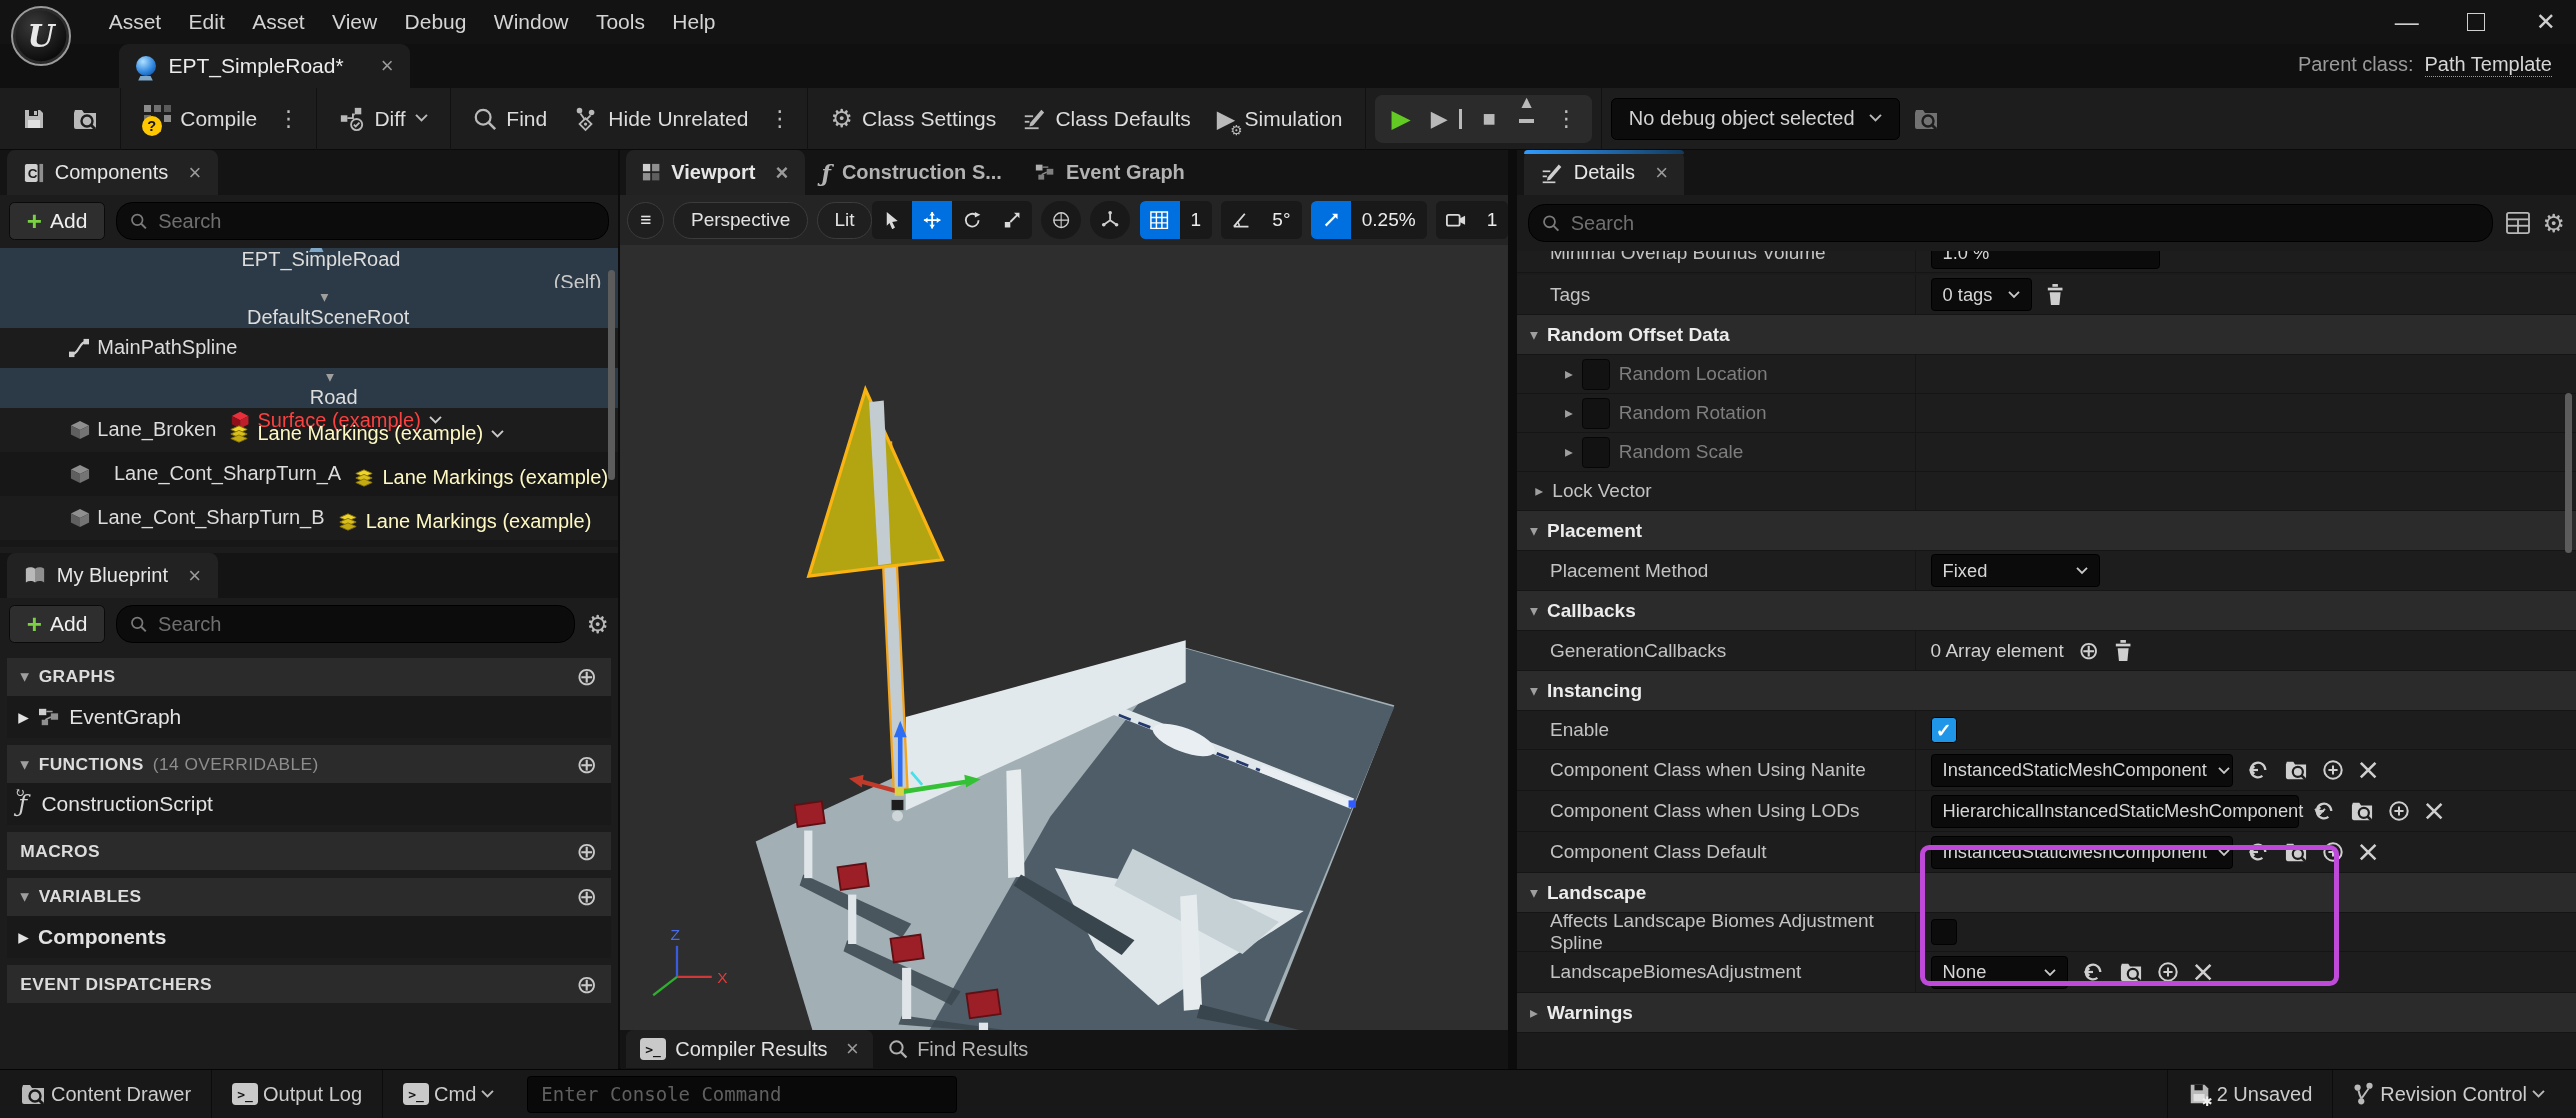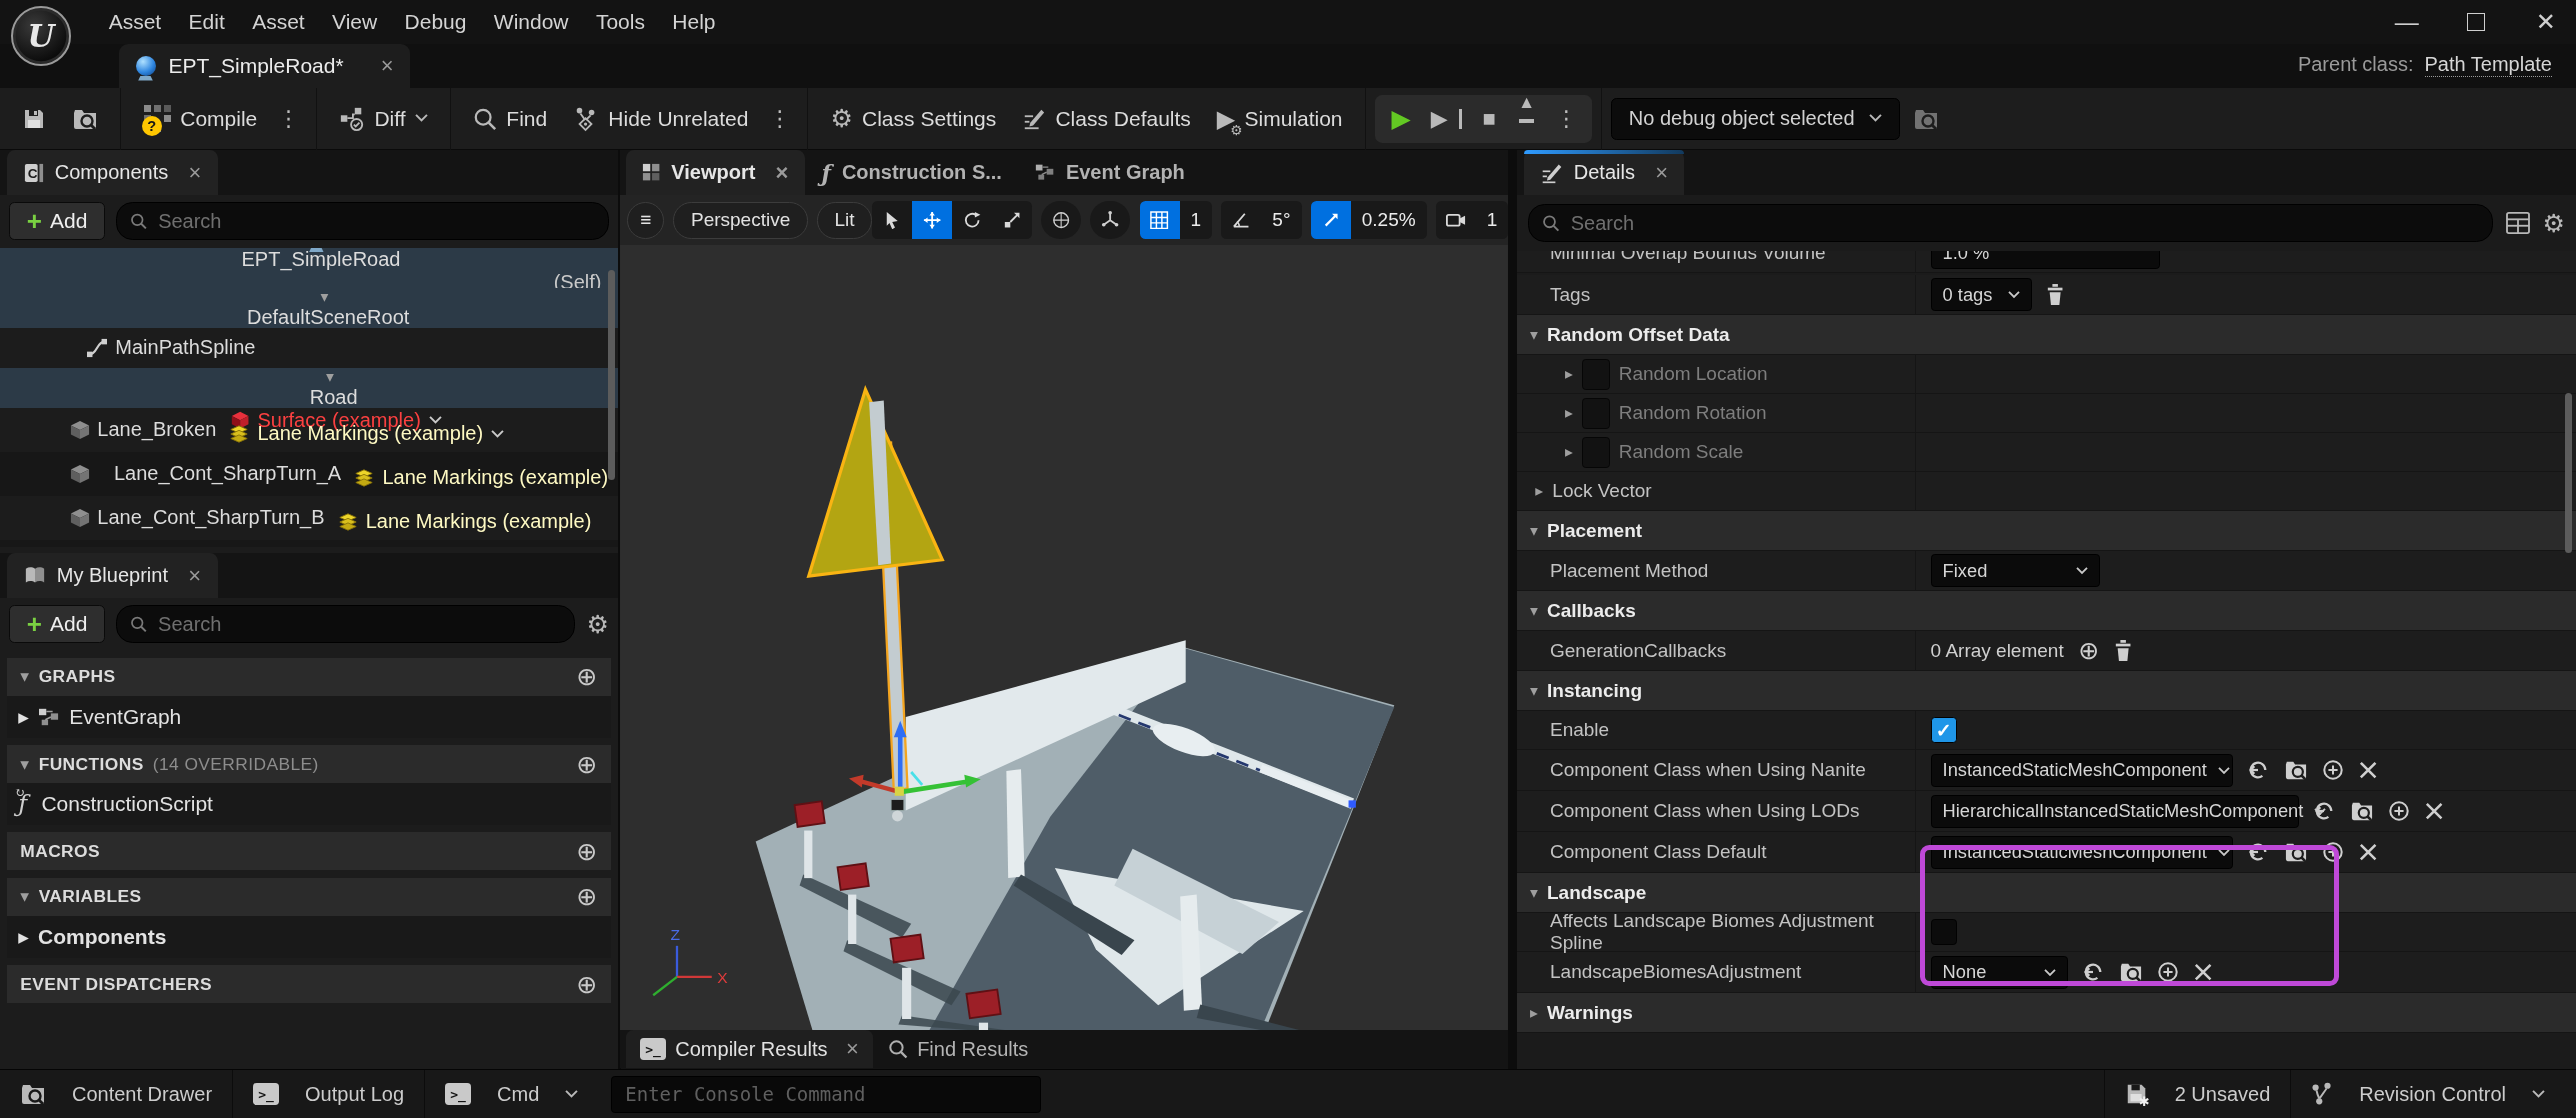--- a/index.html
+++ b/index.html
@@ -131,21 +131,21 @@
   .ibtn { color:#cfcfcf; display:flex; align-items:center; }
   .oplus2 { color:#cfcfcf; font-size:25px; }
   #magenta-box { position:absolute; left:403px; top:594px; width:419px; height:141px; border:5.5px solid #bf49d8;
     border-radius:9.2px; pointer-events:none; z-index:5; }
   .clipped { height:24px; overflow:hidden; }
   .clipped .inner { margin-top:-18.3px; }
 
   
   #statusbar { left:0; top:1069px; width:2576px; height:49px; background:#181818; border-top:1.8px solid #050505;
     display:flex; align-items:center; }
-  .sbtn { display:flex; align-items:center; gap:26px; color:#cccccc; font-size:20px; padding:0 20px; height:100%;
+  .sbtn { display:flex; align-items:center; gap:5px; color:#cccccc; font-size:20px; padding:0 20px; height:100%;
     border-right:1.8px solid #0c0c0c; }
   #console-input { width:430px; height:37px; background:#090909; border:0.9px solid #000; border-radius:3.7px; margin-left:13px;
     color:#9a9a9a; font-family:"DejaVu Sans Mono", monospace; font-size:19px; padding:0 13px; outline:none; }
   #console-input::placeholder { color:#5f5f5f; font-family:"DejaVu Sans Mono", monospace; }
   .sright { margin-left:auto; display:flex; height:100%; }
   .sbtn.left0 { border-left:1.8px solid #0c0c0c; }
 
   .mono-ico { width:26px; height:22px; background:#c9c9c9; border-radius:3.7px; color:#141414; font-size:13px; font-weight:bold;
     display:flex; align-items:center; justify-content:center; font-family:"DejaVu Sans Mono", monospace; }
 </style>
@@ -336,21 +336,21 @@
         <span style="margin-left:auto;margin-right:16.5px;color:#c9c9c9">(Self)</span>
       </div>
       <div class="trow sel" style="padding-left:31px">
         <span class="exp">▾</span>
         <svg width="20" height="18.3" viewBox="0 0 22 20">
             <path d="M1 16L7 5l4 7 3-5 6 9z" fill="#9a9a9a"></path>
             <rect x="13" y="13" width="7" height="6" fill="#6e6e6e" stroke="#cfcfcf"></rect>
           </svg>
         <span style="margin-left:7.3px">DefaultSceneRoot</span>
       </div>
-      <div class="trow" style="padding-left:86px">
+      <div class="trow" style="padding-left:68px">
         <svg width="22" height="20" viewBox="0 0 24 22">
             <path d="M4 18C12 18 12 4 20 4" fill="none" stroke="#cfcfcf" stroke-width="2.4"></path>
             <rect x="1" y="15" width="6" height="6" fill="#cfcfcf"></rect>
             <rect x="17" y="1" width="6" height="6" fill="#cfcfcf"></rect>
           </svg>
         <span style="margin-left:7.3px">MainPathSpline</span>
       </div>
       <div class="trow sel" style="padding-left:42px">
         <span class="exp">▾</span>
         <svg width="20" height="20" viewBox="0 0 22 22">

